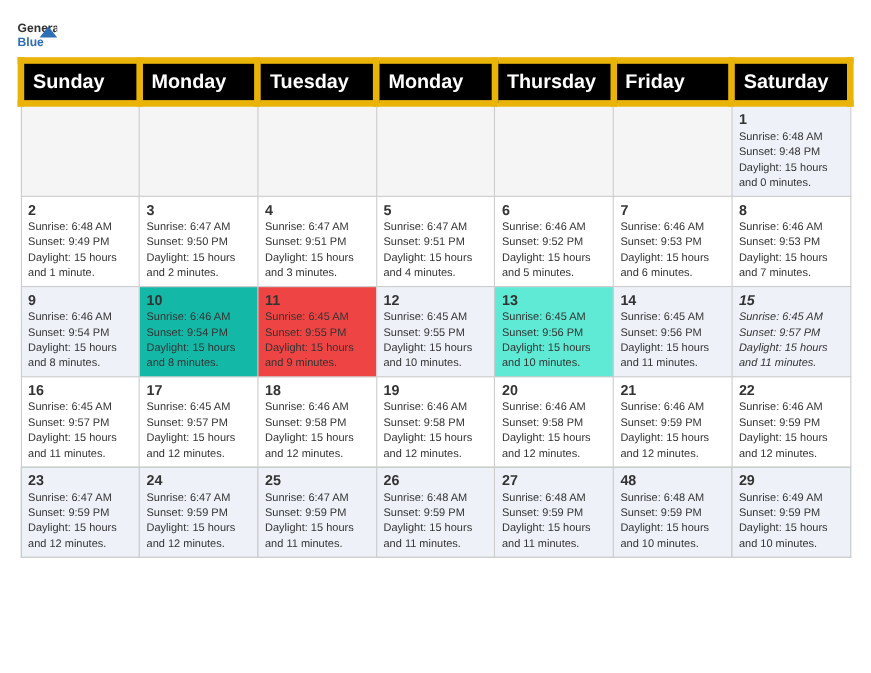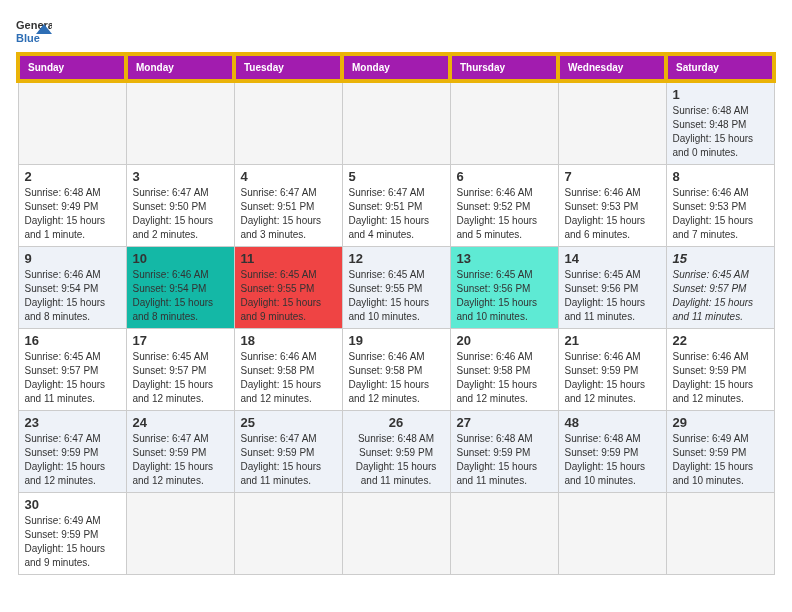--- a/index.html
+++ b/index.html
@@ -37,27 +37,27 @@
       font-size: 14px;
       color: #555;
       margin-top: 2px;
     }
     .calendar {
       width: 100%;
       border-collapse: collapse;
       border: 1px solid #ccc;
     }
     .calendar th {
-      background-color: #a21caf;
+      background-color: #000000;
       color: #fff;
-      font-size: 10px;
+      font-size: 18px;
       font-weight: bold;
       padding: 6px 8px;
       text-align: left;
-      border: 4px solid #eab308;
+      border: 6px solid #eab308;
     }
     .calendar td {
       vertical-align: top;
       border: 1px solid #ccc;
       padding: 4px 6px;
       width: calc(100% / 7);
       min-height: 80px;
       background: #fff;
       font-size: 10.5px;
       color: #333;
@@ -97,21 +97,21 @@
 </div>
 
 <table class="calendar">
   <thead>
     <tr>
     <th>Sunday</th>
         <th>Monday</th>
         <th>Tuesday</th>
         <th>Monday</th>
         <th>Thursday</th>
-        <th>Wednesday</th>
+        <th>Friday</th>
         <th>Saturday</th>
       </tr>
   </thead>
   <tbody id="calendar-body">
   <tr style="background: rgb(238, 242, 248);">
         <td class="empty" style="background: rgb(245, 245, 245);"></td>
         <td class="empty" style="background: rgb(245, 245, 245);"></td>
         <td class="empty" style="background: rgb(245, 245, 245);"></td>
         <td class="empty" style="background: rgb(245, 245, 245);"></td>
         <td class="empty" style="background: rgb(245, 245, 245);"></td>
@@ -292,21 +292,21 @@
 Daylight: 15 hours
 and 12 minutes.</div>
         </td>
         <td style="background: rgb(238, 242, 248);">
           <span class="day-number">25</span>
           <div class="day-info" style="white-space: pre-line;">Sunrise: 6:47 AM
 Sunset: 9:59 PM
 Daylight: 15 hours
 and 11 minutes.</div>
         </td>
-        <td style="background: rgb(238, 242, 248); text-align: center;">
+        <td style="background: rgb(238, 242, 248);">
           <span class="day-number">26</span>
           <div class="day-info" style="white-space: pre-line;">Sunrise: 6:48 AM
 Sunset: 9:59 PM
 Daylight: 15 hours
 and 11 minutes.</div>
         </td>
         <td style="background: rgb(238, 242, 248);">
           <span class="day-number">27</span>
           <div class="day-info" style="white-space: pre-line;">Sunrise: 6:48 AM
 Sunset: 9:59 PM
@@ -320,30 +320,15 @@
 Daylight: 15 hours
 and 10 minutes.</div>
         </td>
         <td style="background: rgb(238, 242, 248);">
           <span class="day-number">29</span>
           <div class="day-info" style="white-space: pre-line;">Sunrise: 6:49 AM
 Sunset: 9:59 PM
 Daylight: 15 hours
 and 10 minutes.</div>
         </td>
-      </tr>
-      <tr>
-        <td>
-          <span class="day-number">30</span>
-          <div class="day-info" style="white-space: pre-line;">Sunrise: 6:49 AM
-Sunset: 9:59 PM
-Daylight: 15 hours
-and 9 minutes.</div>
-        </td>
-        <td class="empty" style="background: rgb(245, 245, 245);"></td>
-        <td class="empty" style="background: rgb(245, 245, 245);"></td>
-        <td class="empty" style="background: rgb(245, 245, 245);"></td>
-        <td class="empty" style="background: rgb(245, 245, 245);"></td>
-        <td class="empty" style="background: rgb(245, 245, 245);"></td>
-        <td class="empty" style="background: rgb(245, 245, 245);"></td>
       </tr>
     </tbody>
 </table>
 
 </body></html>

